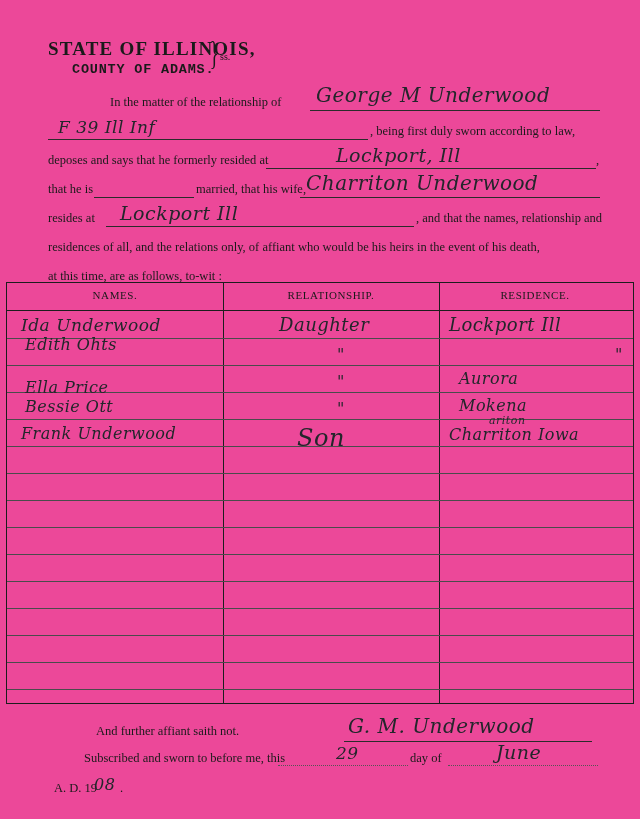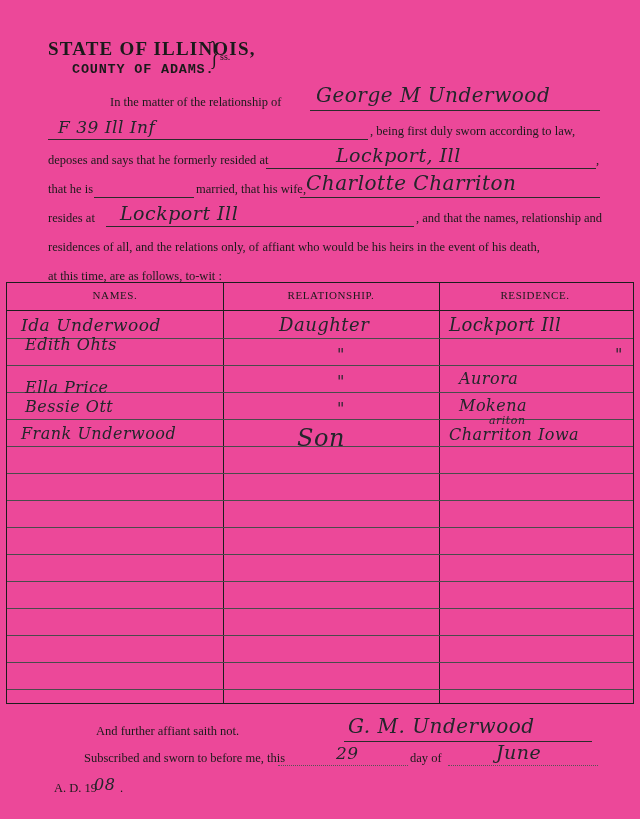--- a/index.html
+++ b/index.html
@@ -199,21 +199,21 @@
       <span class="hand hw" style="left:288px; font-size:19px;">Lockport, Ill</span>
       <span class="txt" style="left:548px;">,</span>
     </div>
 
     <div class="ln">
       <span class="txt" style="left:0px;">that he is</span>
       <span class="rule" style="left:46px; width:100px;"></span>
       <span class="hand hw" style="left:60px;"></span>
       <span class="txt" style="left:148px;">married, that his wife,</span>
       <span class="rule" style="left:252px; width:300px;"></span>
-      <span class="hand hw" style="left:258px; font-size:20px;">Charlotte Charriton</span>
+      <span class="hand hw" style="left:258px; font-size:20px;">Charriton Underwood</span>
     </div>
 
     <div class="ln">
       <span class="txt" style="left:0px;margin-top:24px;">resides at</span>
       <span class="rule" style="left:58px; width:308px;"></span>
       <span class="hand hw" style="left:72px; font-size:19px;">Lockport Ill</span>
       <span class="txt" style="left:368px;">, and that the names, relationship and</span>
     </div>
 
     <div class="ln">

